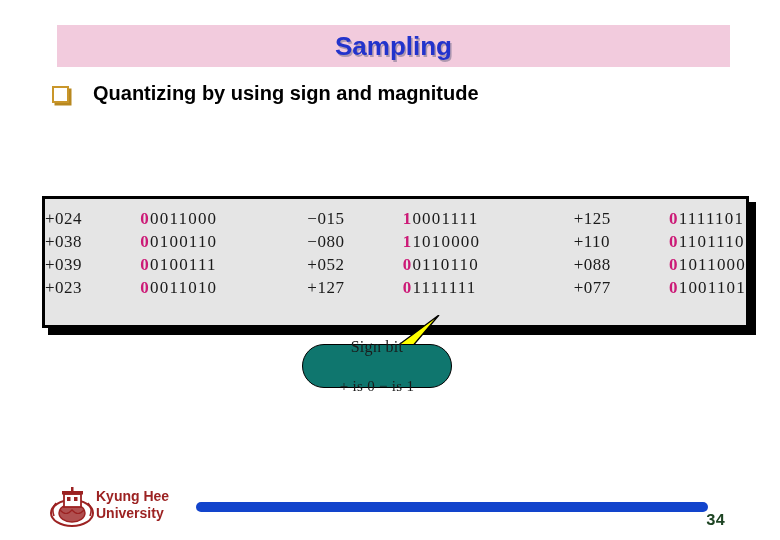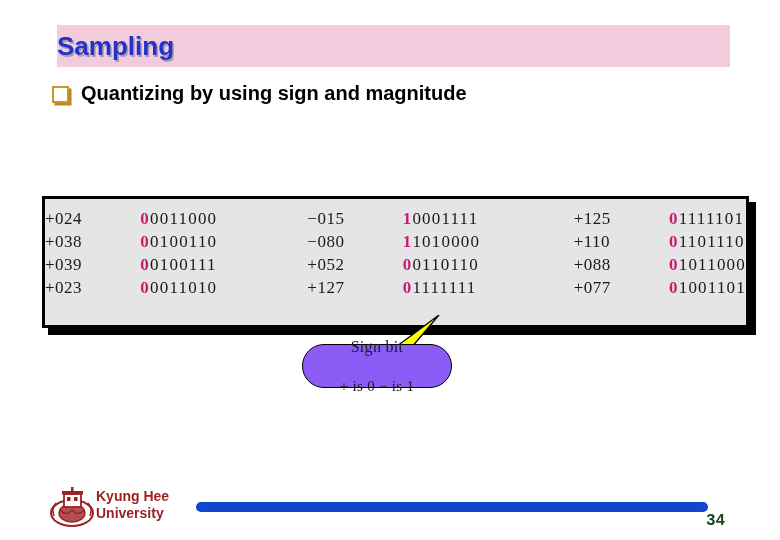--- a/index.html
+++ b/index.html
@@ -24,37 +24,37 @@
     height: 42px;
     background: #f2cbdd;
   }
   #slide-title {
     position: absolute;
     left: 57px;
     top: 27px;
     width: 673px;
     height: 38px;
     line-height: 38px;
-    text-align: left;
+    text-align: center;
     font-family: "Liberation Sans", sans-serif;
     font-size: 26px;
     font-weight: bold;
     color: #2233cc;
     text-shadow: 1.5px 1.5px 0 rgba(90,90,120,0.45);
     letter-spacing: 0px;
   }
 
   
   #bullet-row {
     position: absolute;
     left: 52px;
     top: 82px;
     display: flex;
     align-items: center;
-    gap: 12px;
+    gap: 24px;
   }
   #bullet-square {
     width: 13px;
     height: 13px;
     background: #ffffff;
     border: 2px solid #c9962a;
     box-shadow: 2.5px 2.5px 0 0 #b8881f;
     flex: 0 0 auto;
     margin-top: 2px;
   }
@@ -128,21 +128,21 @@
     width: 58px;
     height: 44px;
     z-index: 2;
   }
   #callout-bubble {
     position: absolute;
     left: 302px;
     top: 344px;
     width: 150px;
     height: 44px;
-    background: #8b5cf6;
+    background: #0f766e;
     border: 1.5px solid #000000;
     border-radius: 22px;
     box-sizing: border-box;
     z-index: 3;
     display: flex;
     flex-direction: column;
     align-items: center;
     justify-content: center;
     font-family: "Liberation Serif", serif;
     color: #1a1a1a;

